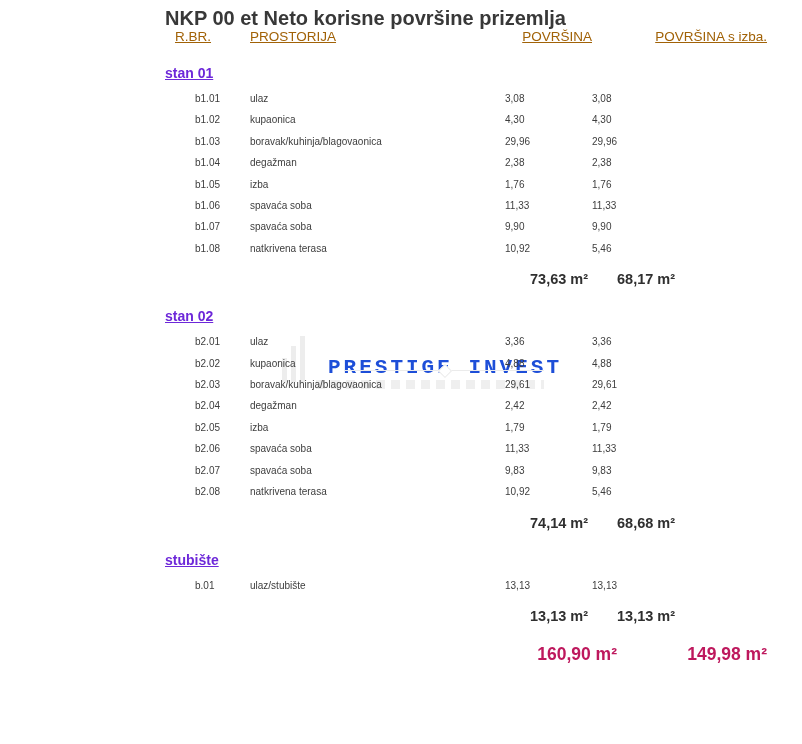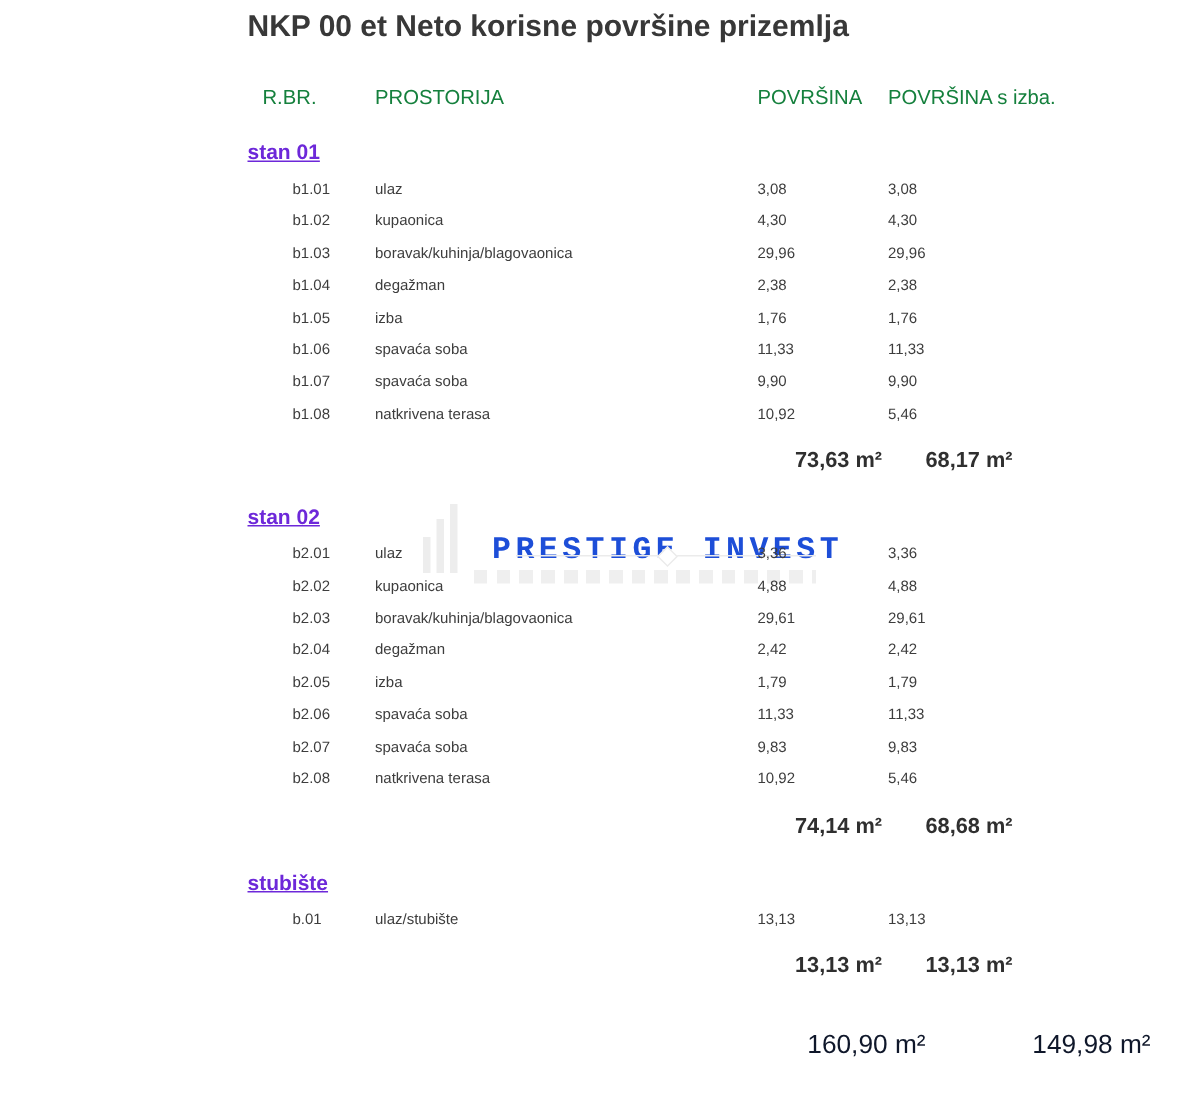--- a/index.html
+++ b/index.html
@@ -56,41 +56,40 @@
   .grid {
     display:grid;
     grid-template-columns:30px 55px 255px 87px 150px;
   }
   .hdr-grid {
     display:grid;
     grid-template-columns:10px 75px 255px 87px 175px;
   }
 
   .col-head {
-    margin-top:28px;
-    font-size:13.5px; color:#15803d; line-height:18px;
-  }
-  .col-head .num { text-align:left; }
+    font-size:13.5px; color:#a16207; line-height:18px;text-decoration:underline;
+  }
+  .col-head .num { text-align:right; }
 
   .section-title {
     font-size:14px; font-weight:bold; color:#6d28d9;
     line-height:22px; margin-top:16px;text-decoration:underline;
   }
   .rows { margin-top:4px; }
   .row { font-size:10px; line-height:21.4px; }
   .row .num { text-align:left; }
 
   .subtotal {
     margin-top:10px; font-size:14.5px; font-weight:bold; color:#2f2f2f;
     line-height:20px; margin-bottom:6px;
   }
   .subtotal .num { text-align:left; transform:translateX(25px); white-space:nowrap; }
 
   .grand-total {
-    margin-top:30px; font-size:17.5px; font-weight:normal; color:#0f172a;
+    margin-top:16px; font-size:17.5px; font-weight:bold; color:#be185d;
     line-height:24px;
   }
   .grand-total .num { text-align:right; transform:translateX(25px); white-space:nowrap; }
 </style>
 </head>
 <body>
 
 <div class="watermark">
   <div class="wm-bars">
     <div class="wm-bar"></div>

